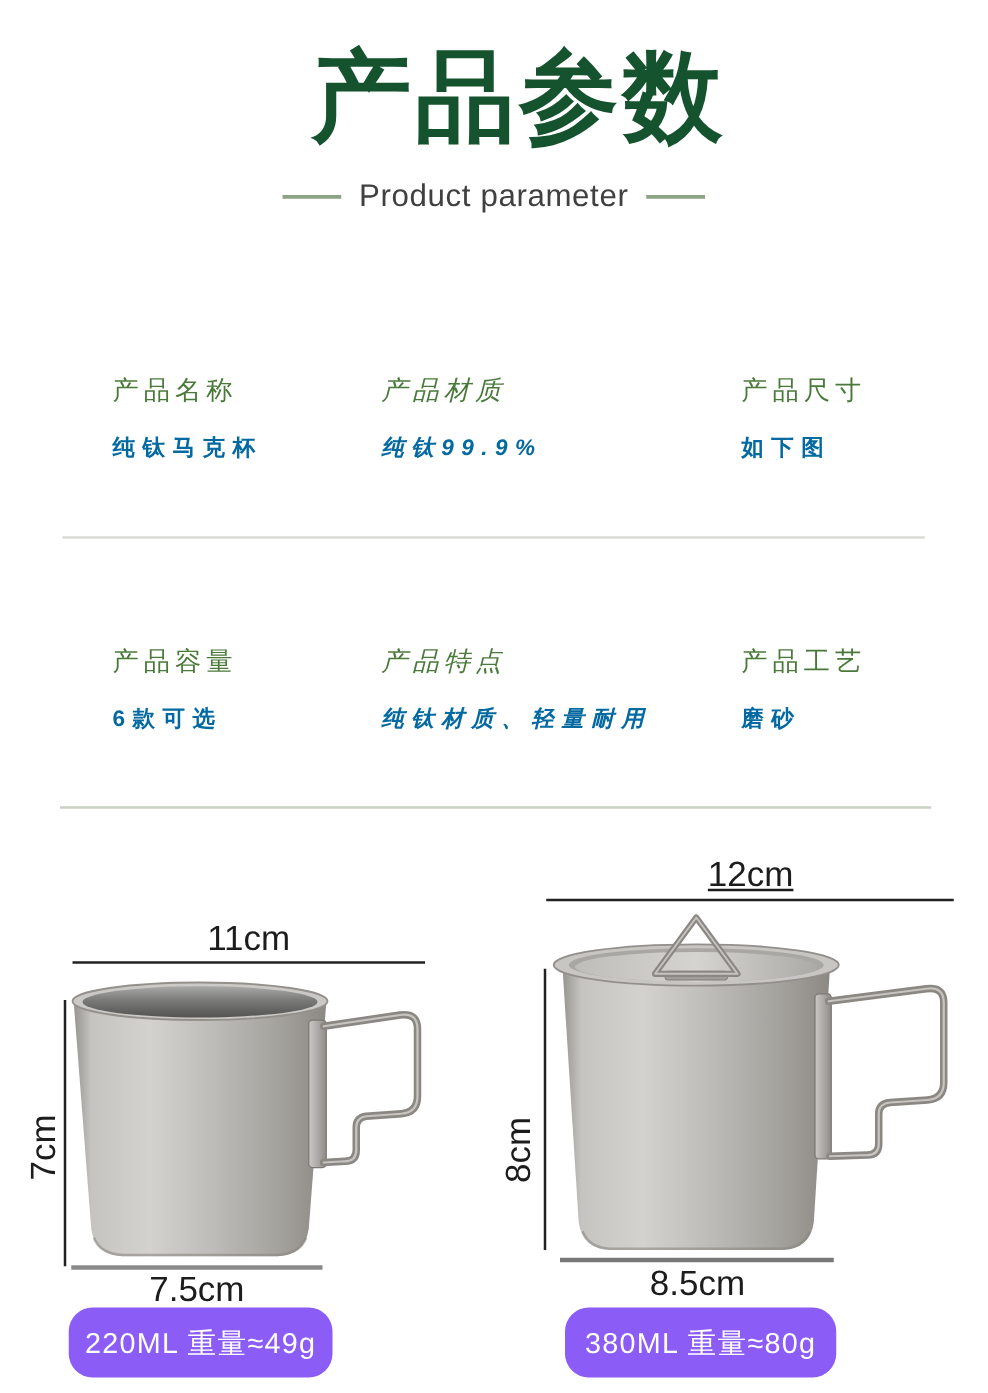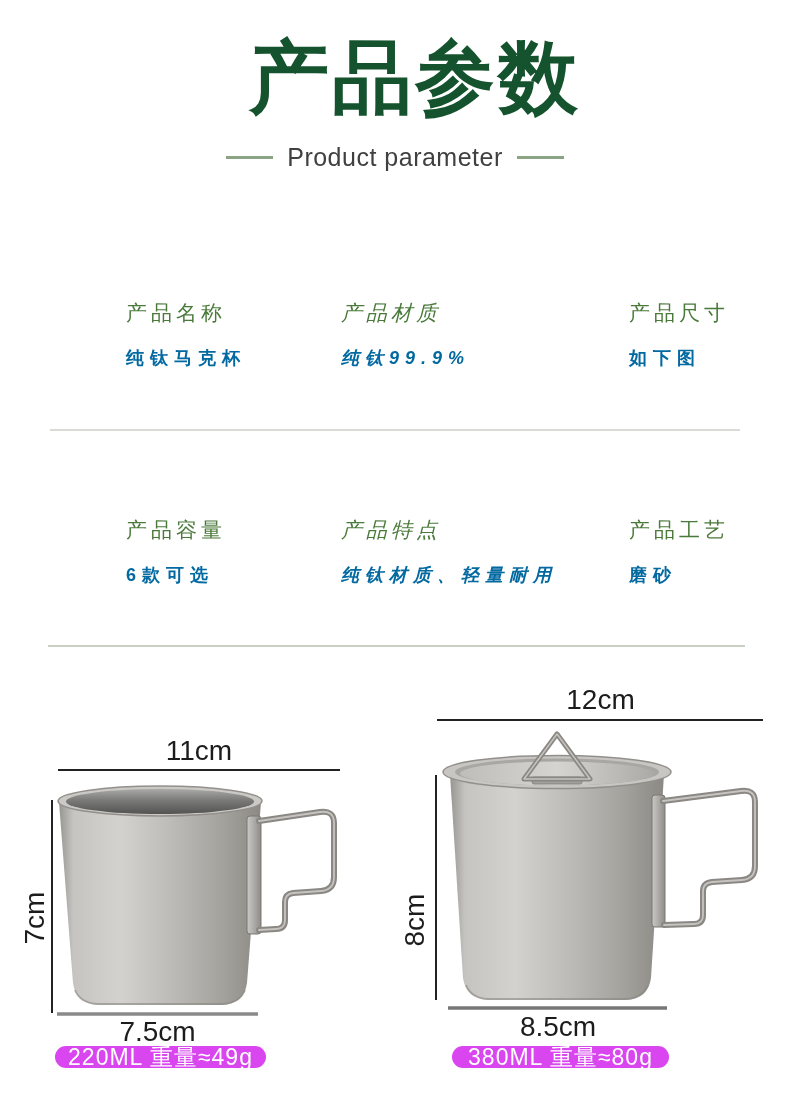--- a/index.html
+++ b/index.html
@@ -23,21 +23,21 @@
   .subtitle-row{
     position:absolute;top:144px;left:0;width:790px;
     display:flex;align-items:center;justify-content:center;gap:14px;
   }
   .subtitle-dash{width:47px;height:3px;background:#8ba584;}
   .subtitle-text{
     font-size:25px;line-height:26px;color:#404040;font-weight:400;
     letter-spacing:0.5px;
   }
   
-  .spec-cell{position:absolute;white-space:nowrap;margin-left:36px;}
+  .spec-cell{position:absolute;white-space:nowrap;}
   .spec-label{
     font-size:21px;line-height:26px;color:#4a7a3a;
     font-weight:500;letter-spacing:4px;
   }
   .spec-value{
     margin-top:16px;
     font-size:18px;line-height:32px;color:#0369a1;
     font-weight:700;letter-spacing:6px;
   }
   .r1{top:300px;} .r2{top:517px;}
@@ -47,22 +47,22 @@
   .divider2{left:48px;top:645px;width:697px;background:#c9d1c4;}
   
   .mug-svg{position:absolute;left:0;top:680px;width:790px;height:434px;}
   .meas{
     position:absolute;
     font-size:28px;line-height:28px;color:#1c1c1c;
     text-align:center;font-weight:400;white-space:nowrap;
   }
   .meas.rot{transform:rotate(-90deg);transform-origin:center center;width:78px;height:28px;}
   .badge{
-    position:absolute;height:22px;border-radius:19px;
-    background:#d946ef;color:#ffffff;
+    position:absolute;height:56px;border-radius:19px;
+    background:#8b5cf6;color:#ffffff;
     display:flex;align-items:center;justify-content:center;
     font-size:23px;font-weight:500;letter-spacing:1px;white-space:nowrap;
   }
 </style>
 </head>
 <body>
 
 <div class="page">
 
   <div class="title">产品参数</div>
@@ -168,18 +168,18 @@
       <path d="M 663,801 L 741,791 Q 755,789 755,802 L 755,866 Q 755,879 742,880 L 712,882 Q 703,883 703,891 L 703,915 Q 703,924 694,924 L 664,925" fill="none" stroke="#8b8884" stroke-width="6" stroke-linecap="round" stroke-linejoin="round"></path>
       <path d="M 663,801 L 741,791 Q 755,789 755,802 L 755,866 Q 755,879 742,880 L 712,882 Q 703,883 703,891 L 703,915 Q 703,924 694,924 L 664,925" fill="none" stroke="#c6c4c0" stroke-width="1.8" stroke-linecap="round" stroke-linejoin="round"></path>
     </g>
   </svg>
 
   <div class="meas" style="left:58px;top:737px;width:282px;">11cm</div>
   <div class="meas rot" style="left:-4px;top:904px;">7cm</div>
   <div class="meas" style="left:57px;top:1018px;width:201px;">7.5cm</div>
   <div class="badge" style="left:55px;top:1046px;width:211px;">220ML 重量≈49g</div>
 
-  <div class="meas" style="left:437px;top:686px;width:327px;">12cm</div>
+  <div class="meas" style="left:437px;top:686px;width:327px;text-decoration:underline;">12cm</div>
   <div class="meas rot" style="left:376px;top:906px;">8cm</div>
   <div class="meas" style="left:448px;top:1013px;width:220px;">8.5cm</div>
   <div class="badge" style="left:452px;top:1046px;width:217px;">380ML 重量≈80g</div>
 
 </div>
 
 </body></html>

